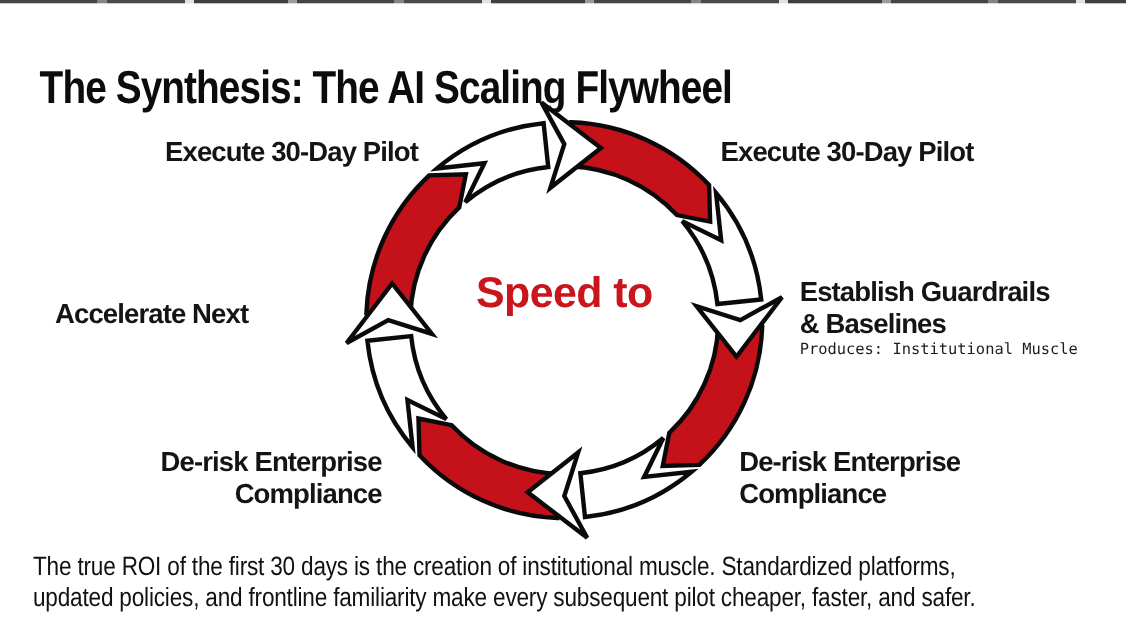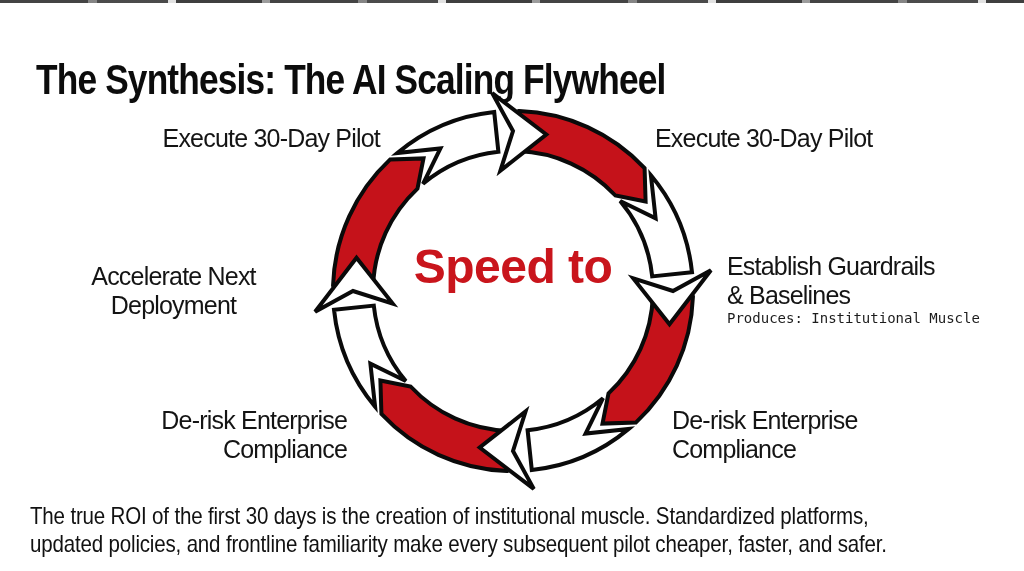--- a/index.html
+++ b/index.html
@@ -16,38 +16,38 @@
     background:repeating-linear-gradient(90deg,
       #232323 0 88px,#6f6f6f 88px 97px,#2b2b2b 97px 168px,
       #dcdcdc 168px 176px,#1d1d1d 176px 262px,#8a8a8a 262px 270px);
   }
   .slide-title{
     left:36px;top:28px;width:900px;
     font-size:42px;font-weight:700;letter-spacing:-1px;color:#0c0c0c;
     transform:scaleX(.84);transform-origin:0 0;white-space:nowrap;
   }
   .node-label{
-    font-size:25px;font-weight:400;letter-spacing:-.8px;
+    font-size:25px;font-weight:700;letter-spacing:-.8px;
     line-height:29px;color:#141414;white-space:nowrap;
   }
   .lbl-top-left{left:80px;top:124px;width:300px;text-align:right;}
   .lbl-top-right{left:655px;top:124px;width:320px;text-align:left;}
   .lbl-right{left:727px;top:252px;width:300px;text-align:left;}
   .lbl-right-sub{
     left:727px;top:310px;width:300px;
     font-family:"DejaVu Sans Mono","Liberation Mono",monospace;
     font-size:14px;color:#1c1c1c;letter-spacing:0;white-space:nowrap;
   }
-  .lbl-left{left:50px;top:262px;width:247px;text-align:center;}
+  .lbl-left{left:50px;top:272px;width:247px;text-align:left;}
   .lbl-bottom-left{left:100px;top:406px;width:247px;text-align:right;}
   .lbl-bottom-right{left:672px;top:406px;width:280px;text-align:left;}
   .flywheel-wrap{left:300px;top:78px;width:430px;height:415px;}
   .center-label{
     left:360px;top:243px;width:306px;text-align:center;
-    font-size:48px;font-weight:700;letter-spacing:-.5px;line-height:47px;
+    font-size:39px;font-weight:700;letter-spacing:-.5px;line-height:47px;
   }
   .footer{
     left:30px;top:502px;width:1140px;
     font-size:24px;font-weight:400;letter-spacing:-.2px;line-height:28px;
     color:#111111;transform:scaleX(.855);transform-origin:0 0;
   }
   .footer div{white-space:nowrap;}
 </style>
 </head>
 <body>
@@ -82,21 +82,20 @@
 </div>
 
 <div class="abs node-label lbl-right">
   <div>Establish Guardrails</div>
   <div>&amp; Baselines</div>
 </div>
 <div class="abs lbl-right-sub">Produces: Institutional Muscle</div>
 
 <div class="abs node-label lbl-left">
   <div>Accelerate Next</div>
-  <div>Deployment</div>
 </div>
 
 <div class="abs node-label lbl-bottom-left">
   <div>De-risk Enterprise</div>
   <div>Compliance</div>
 </div>
 
 <div class="abs node-label lbl-bottom-right">
   <div>De-risk Enterprise</div>
   <div>Compliance</div>

